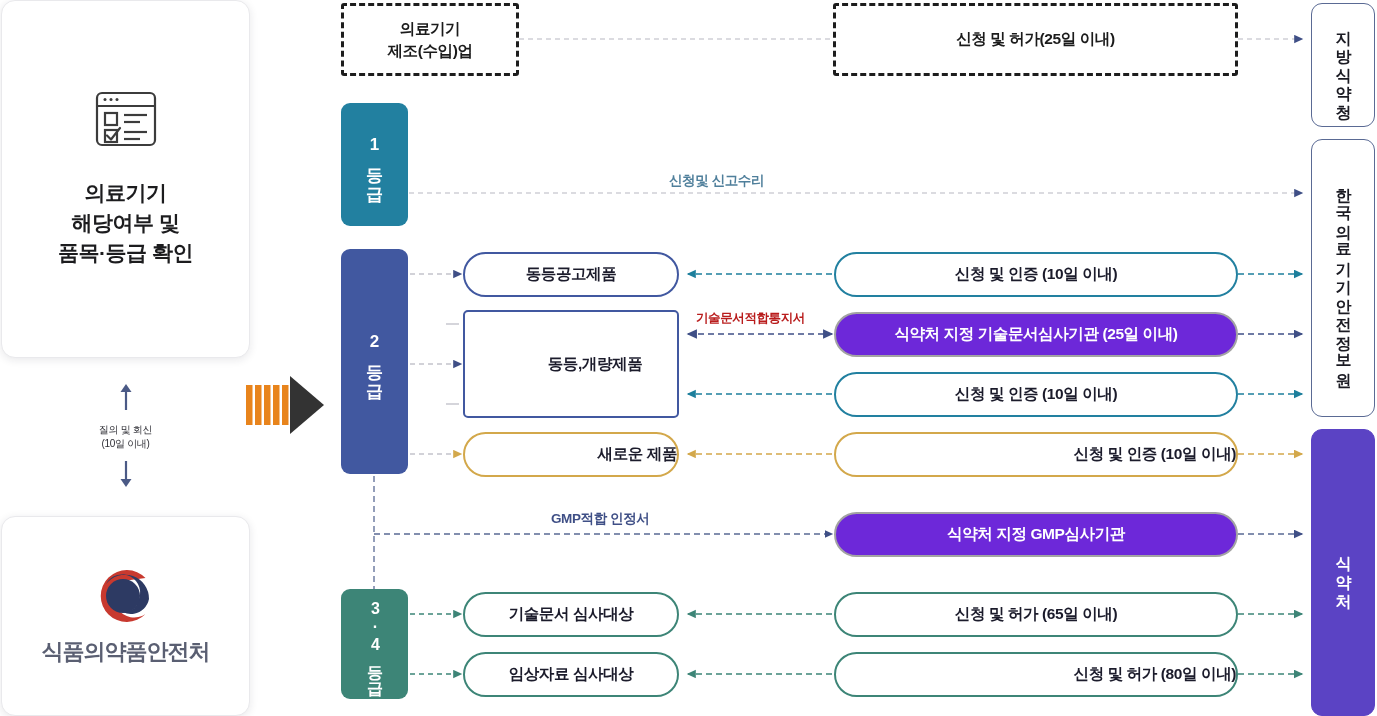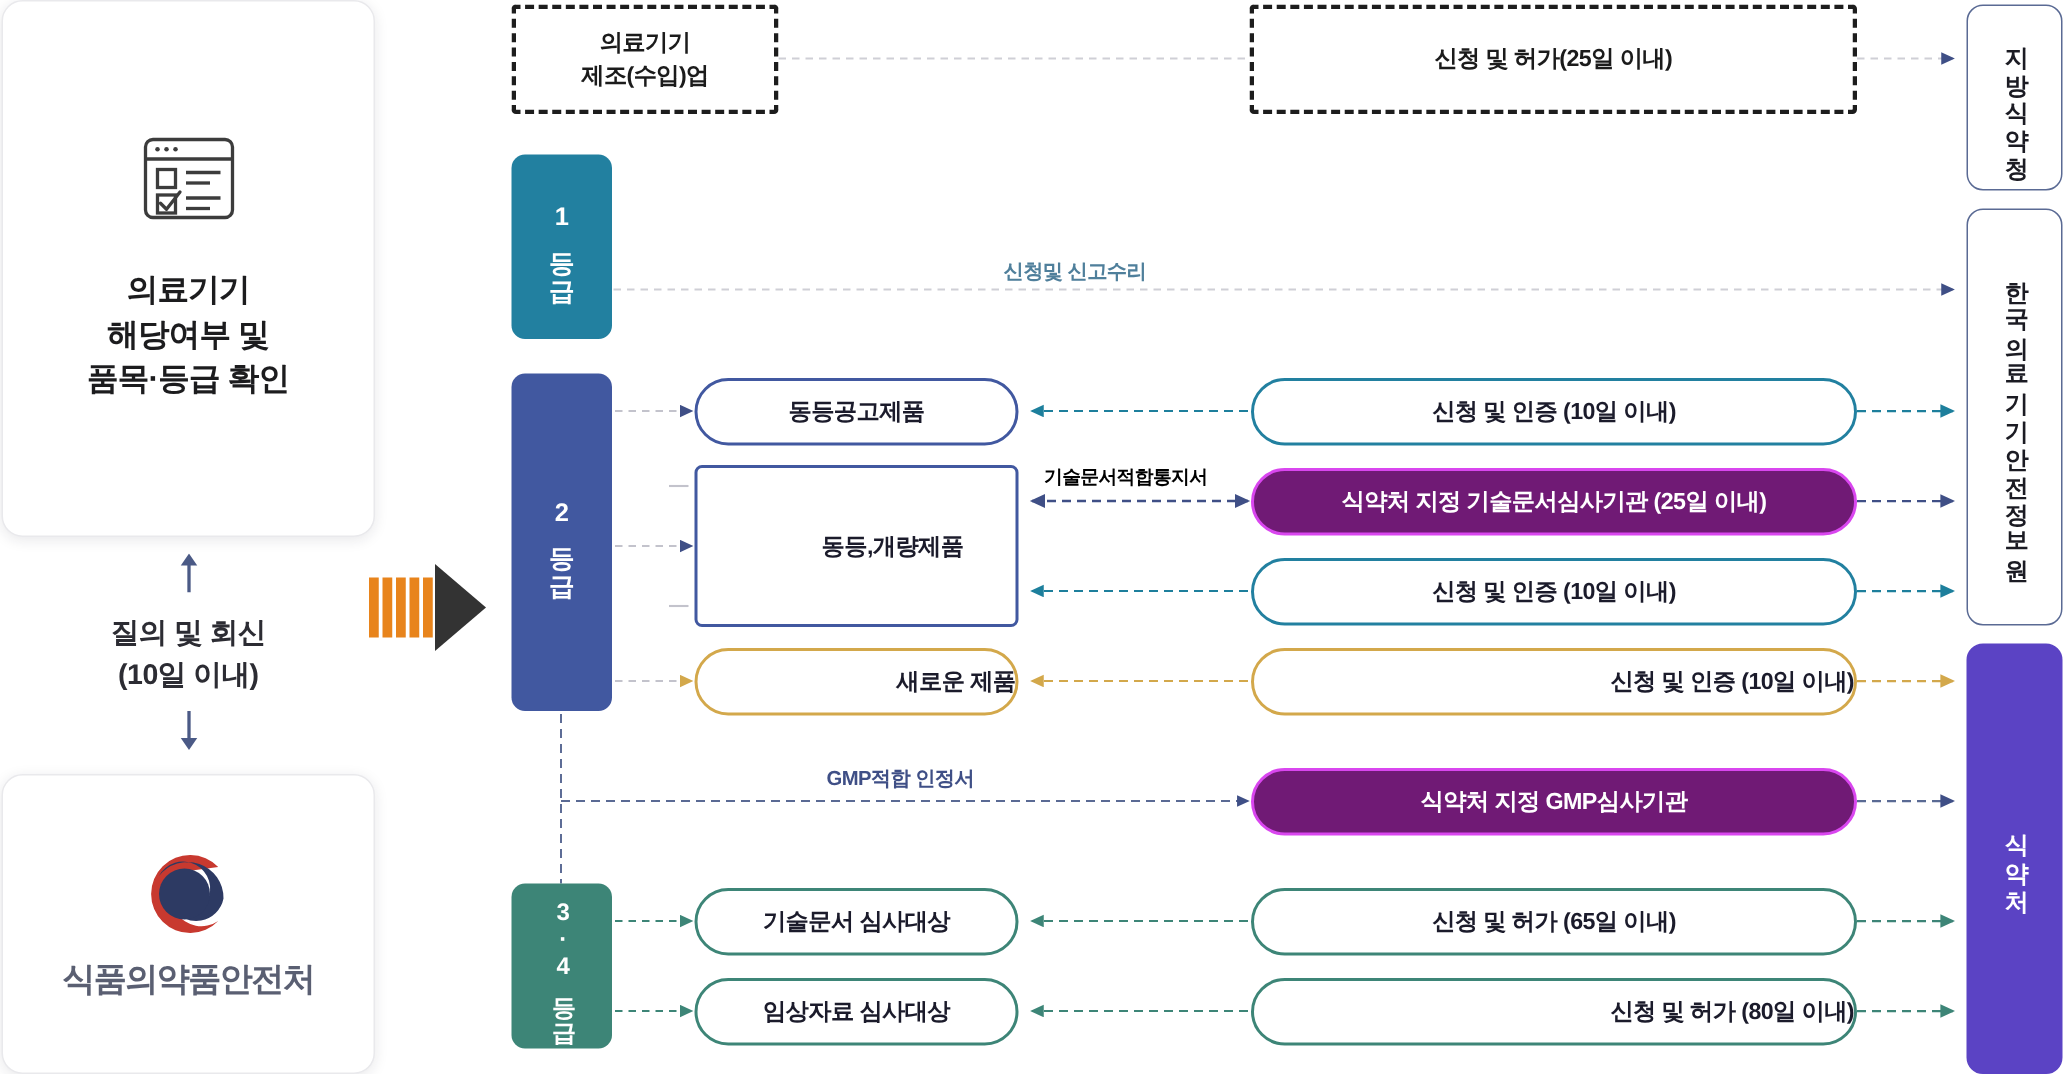--- a/index.html
+++ b/index.html
@@ -27,21 +27,21 @@
 
   .check-icon { margin-bottom:26px; }
   .left-title {
     font-size:21px; font-weight:bold; line-height:1.42; text-align:center; color:#1c1c1e;
     letter-spacing:-0.5px;
   }
 
   .mid-link { position:absolute; left:1px; top:358px; width:249px; height:158px;
     display:flex; flex-direction:column; align-items:center; justify-content:center; }
   .mid-link .arrow-up, .mid-link .arrow-down { display:block; }
-  .mid-text { font-size:19px; font-weight:bold; line-height:1.45; text-align:center;
+  .mid-text { font-size:10px; font-weight:normal; line-height:1.45; text-align:center;
     color:#2c2c33; margin:9px 0; letter-spacing:-0.3px; }
 
   .mfds-logo-wrap { display:flex; flex-direction:column; align-items:center; }
   .mfds-word { font-size:22px; font-weight:bold; color:#5a5f72; letter-spacing:-1px; margin-top:6px; }
 
   
   #flow-play { position:absolute; left:246px; top:376px; width:78px; height:58px; }
 
   
   .badge {
@@ -61,21 +61,21 @@
     background:#fff; text-align:center;
   }
   .pill.round { border-radius:26px; }
   .pill.rect { border-radius:5px;padding-left:48px; }
   .pill.dashed { border:3px dashed #1d1d1d; border-radius:3px; color:#1b1b1b; }
 
   .b-navy   { border:2px solid #4158a0; color:#1b1b2b; }
   .b-teal   { border:2px solid #2280a0; color:#1b1b2b; }
   .b-gold   { border:2px solid #d3a84b; color:#1b1b2b;justify-content:flex-end; }
   .b-green  { border:2px solid #3d8577; color:#1b1b2b; }
-  .f-navy   { background:#701a75; border:2px solid #d946ef; color:#ffffff; }
+  .f-navy   { background:#6d28d9; border:2px solid #a3a3a3; color:#ffffff; }
 
   .side-box {
     position:absolute; border-radius:11px;
     display:flex; align-items:center; justify-content:center;
     writing-mode:vertical-rl; text-orientation:upright;
     font-size:16px; font-weight:bold; letter-spacing:2.5px;
     background:#fff; border:1.6px solid #5a6a94; color:#1b1b23;
   }
   #side-local { left:1311px; top:3px; width:64px; height:124px; }
   #side-kmdia { left:1311px; top:139px; width:64px; height:278px; }
@@ -258,21 +258,21 @@
   <div class="pill round b-navy" style="left:463px; top:252px; width:216px; height:45px;">
     <span>동등공고제품</span>
   </div>
   <div class="pill rect b-navy" style="left:463px; top:310px; width:216px; height:108px;">
     <span>동등,개량제품</span>
   </div>
   <div class="pill round b-gold" style="left:463px; top:432px; width:216px; height:45px;">
     <span>새로운 제품</span>
   </div>
 
-  <div class="conn-label" style="left:696px; top:310px; color:#000000; font-size:12.5px;">
+  <div class="conn-label" style="left:696px; top:310px; color:#b91c1c; font-size:12.5px;">
     <span>기술문서적합통지서</span>
   </div>
 
   <div class="pill round b-teal" style="left:834px; top:252px; width:404px; height:45px;">
     <span>신청 및 인증 (10일 이내)</span>
   </div>
   <div class="pill round f-navy" style="left:834px; top:312px; width:404px; height:45px;">
     <span>식약처 지정 기술문서심사기관 (25일 이내)</span>
   </div>
   <div class="pill round b-teal" style="left:834px; top:372px; width:404px; height:45px;">

